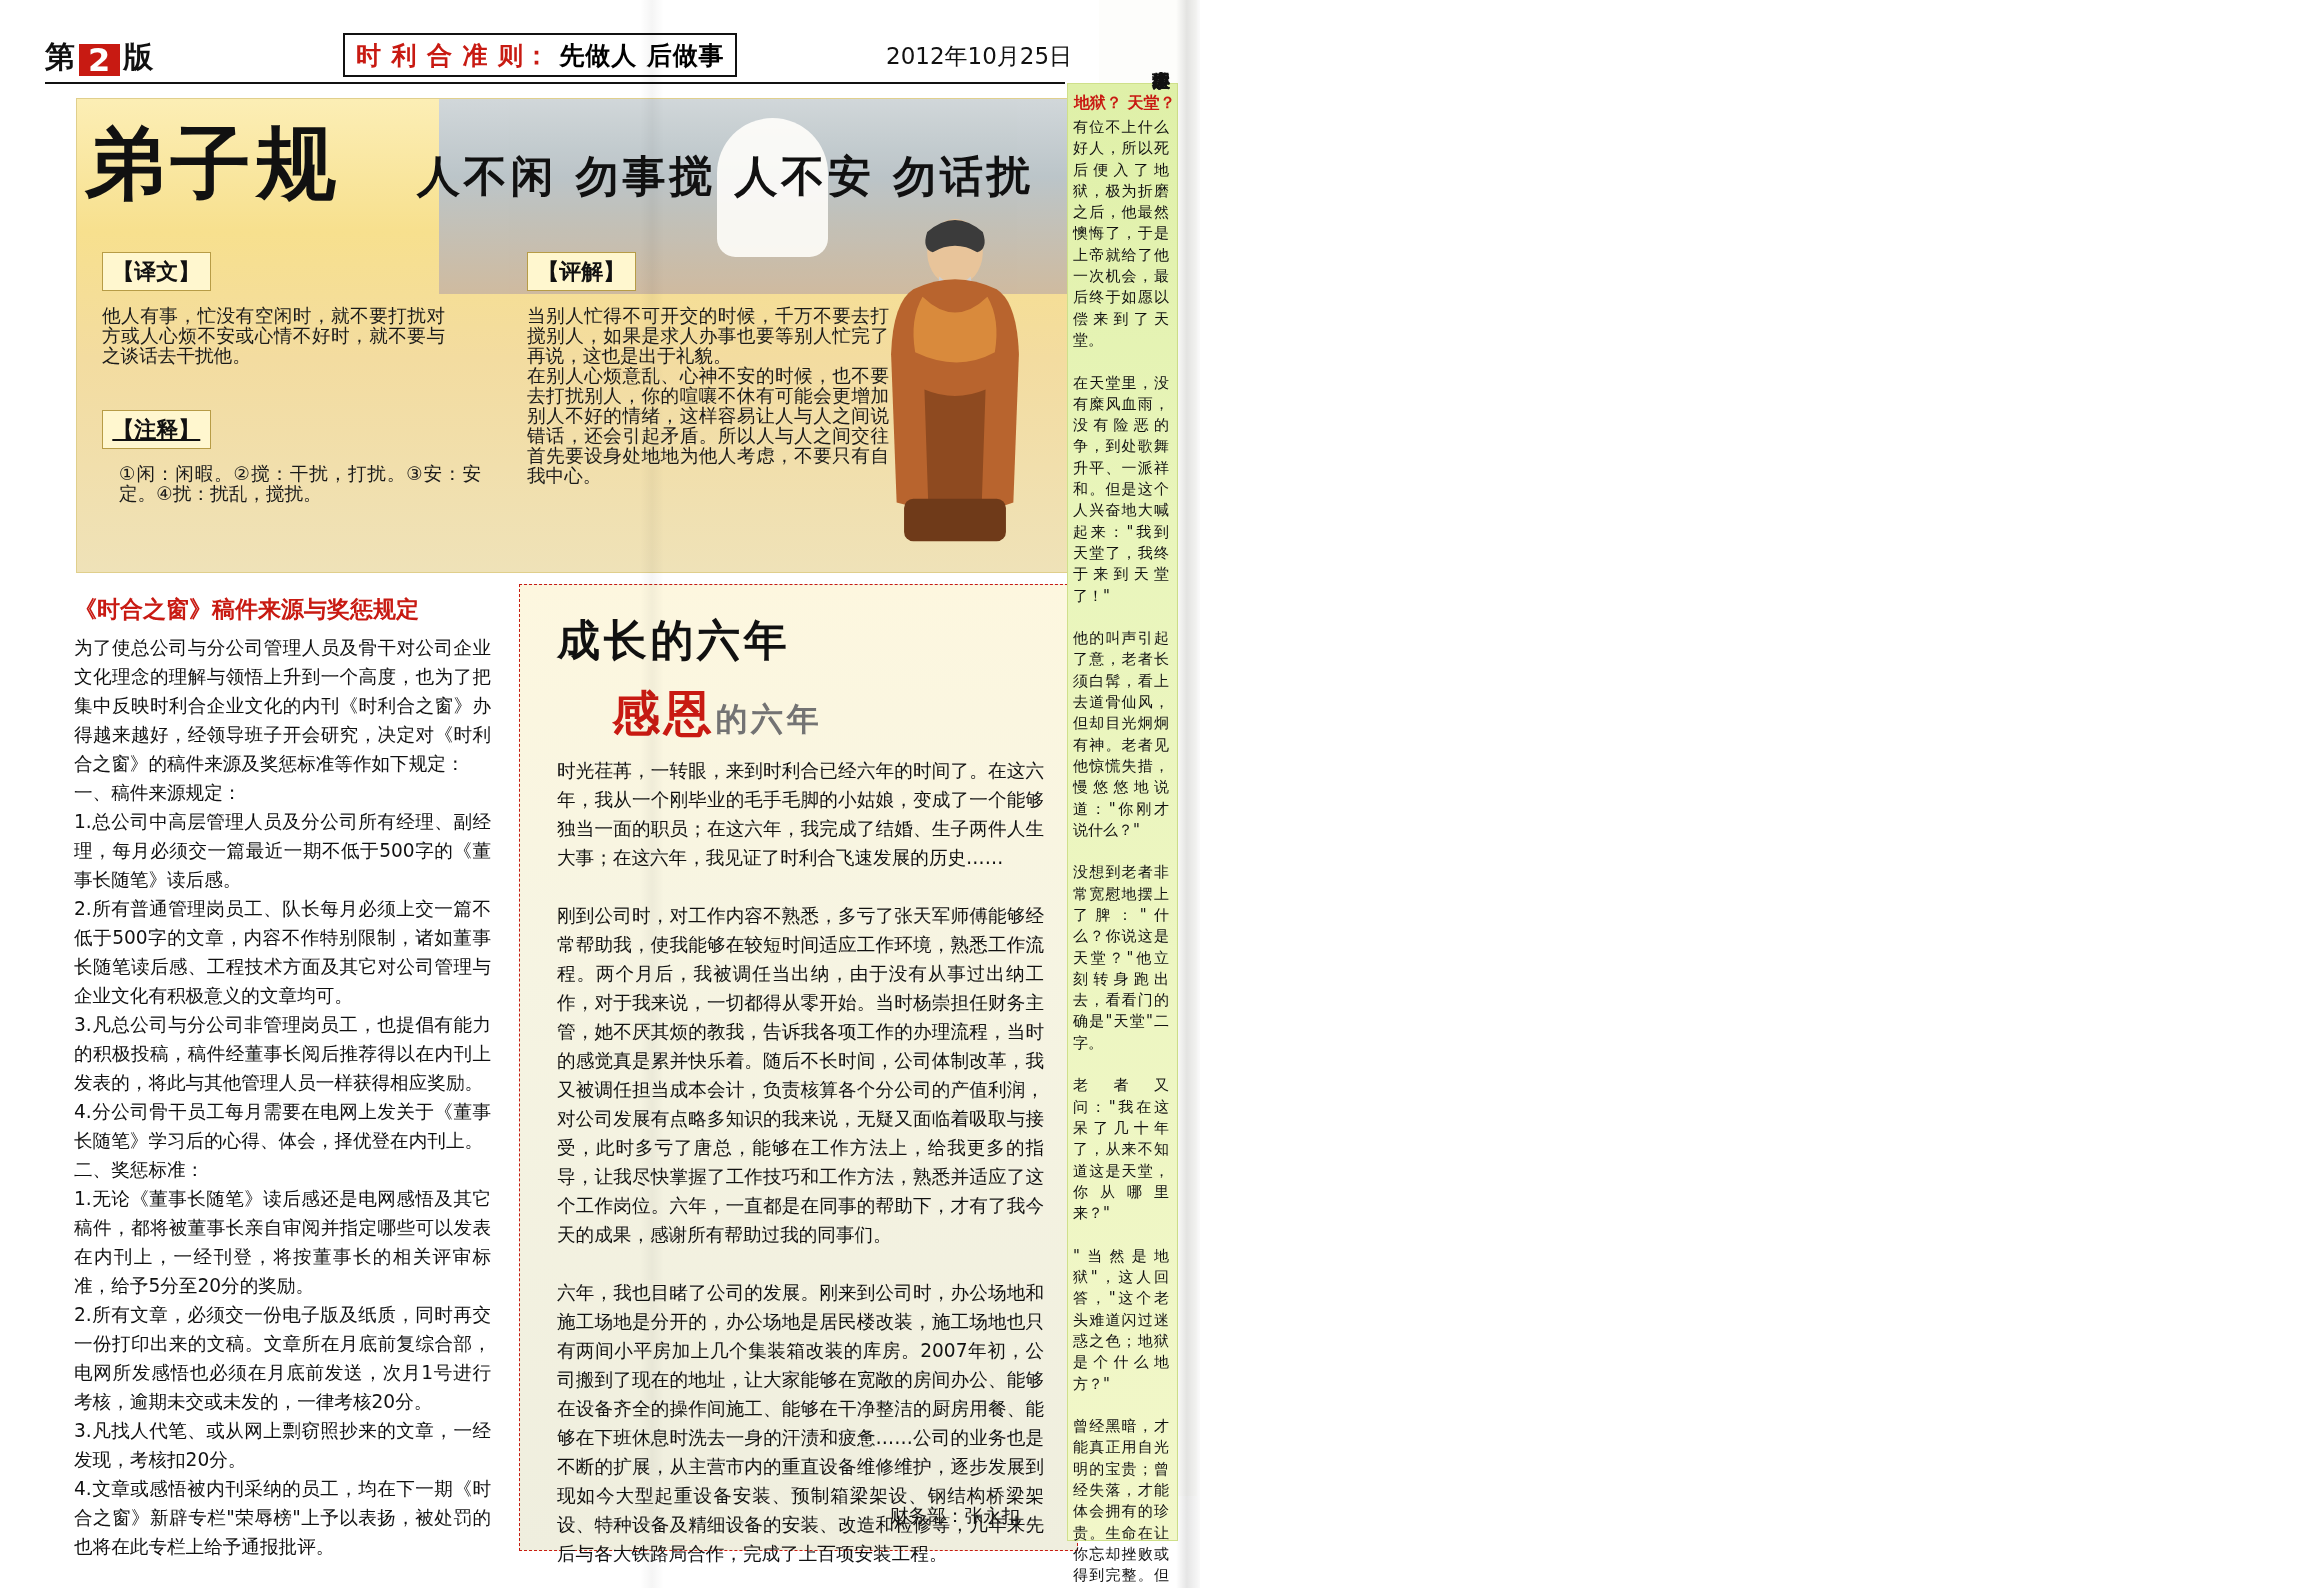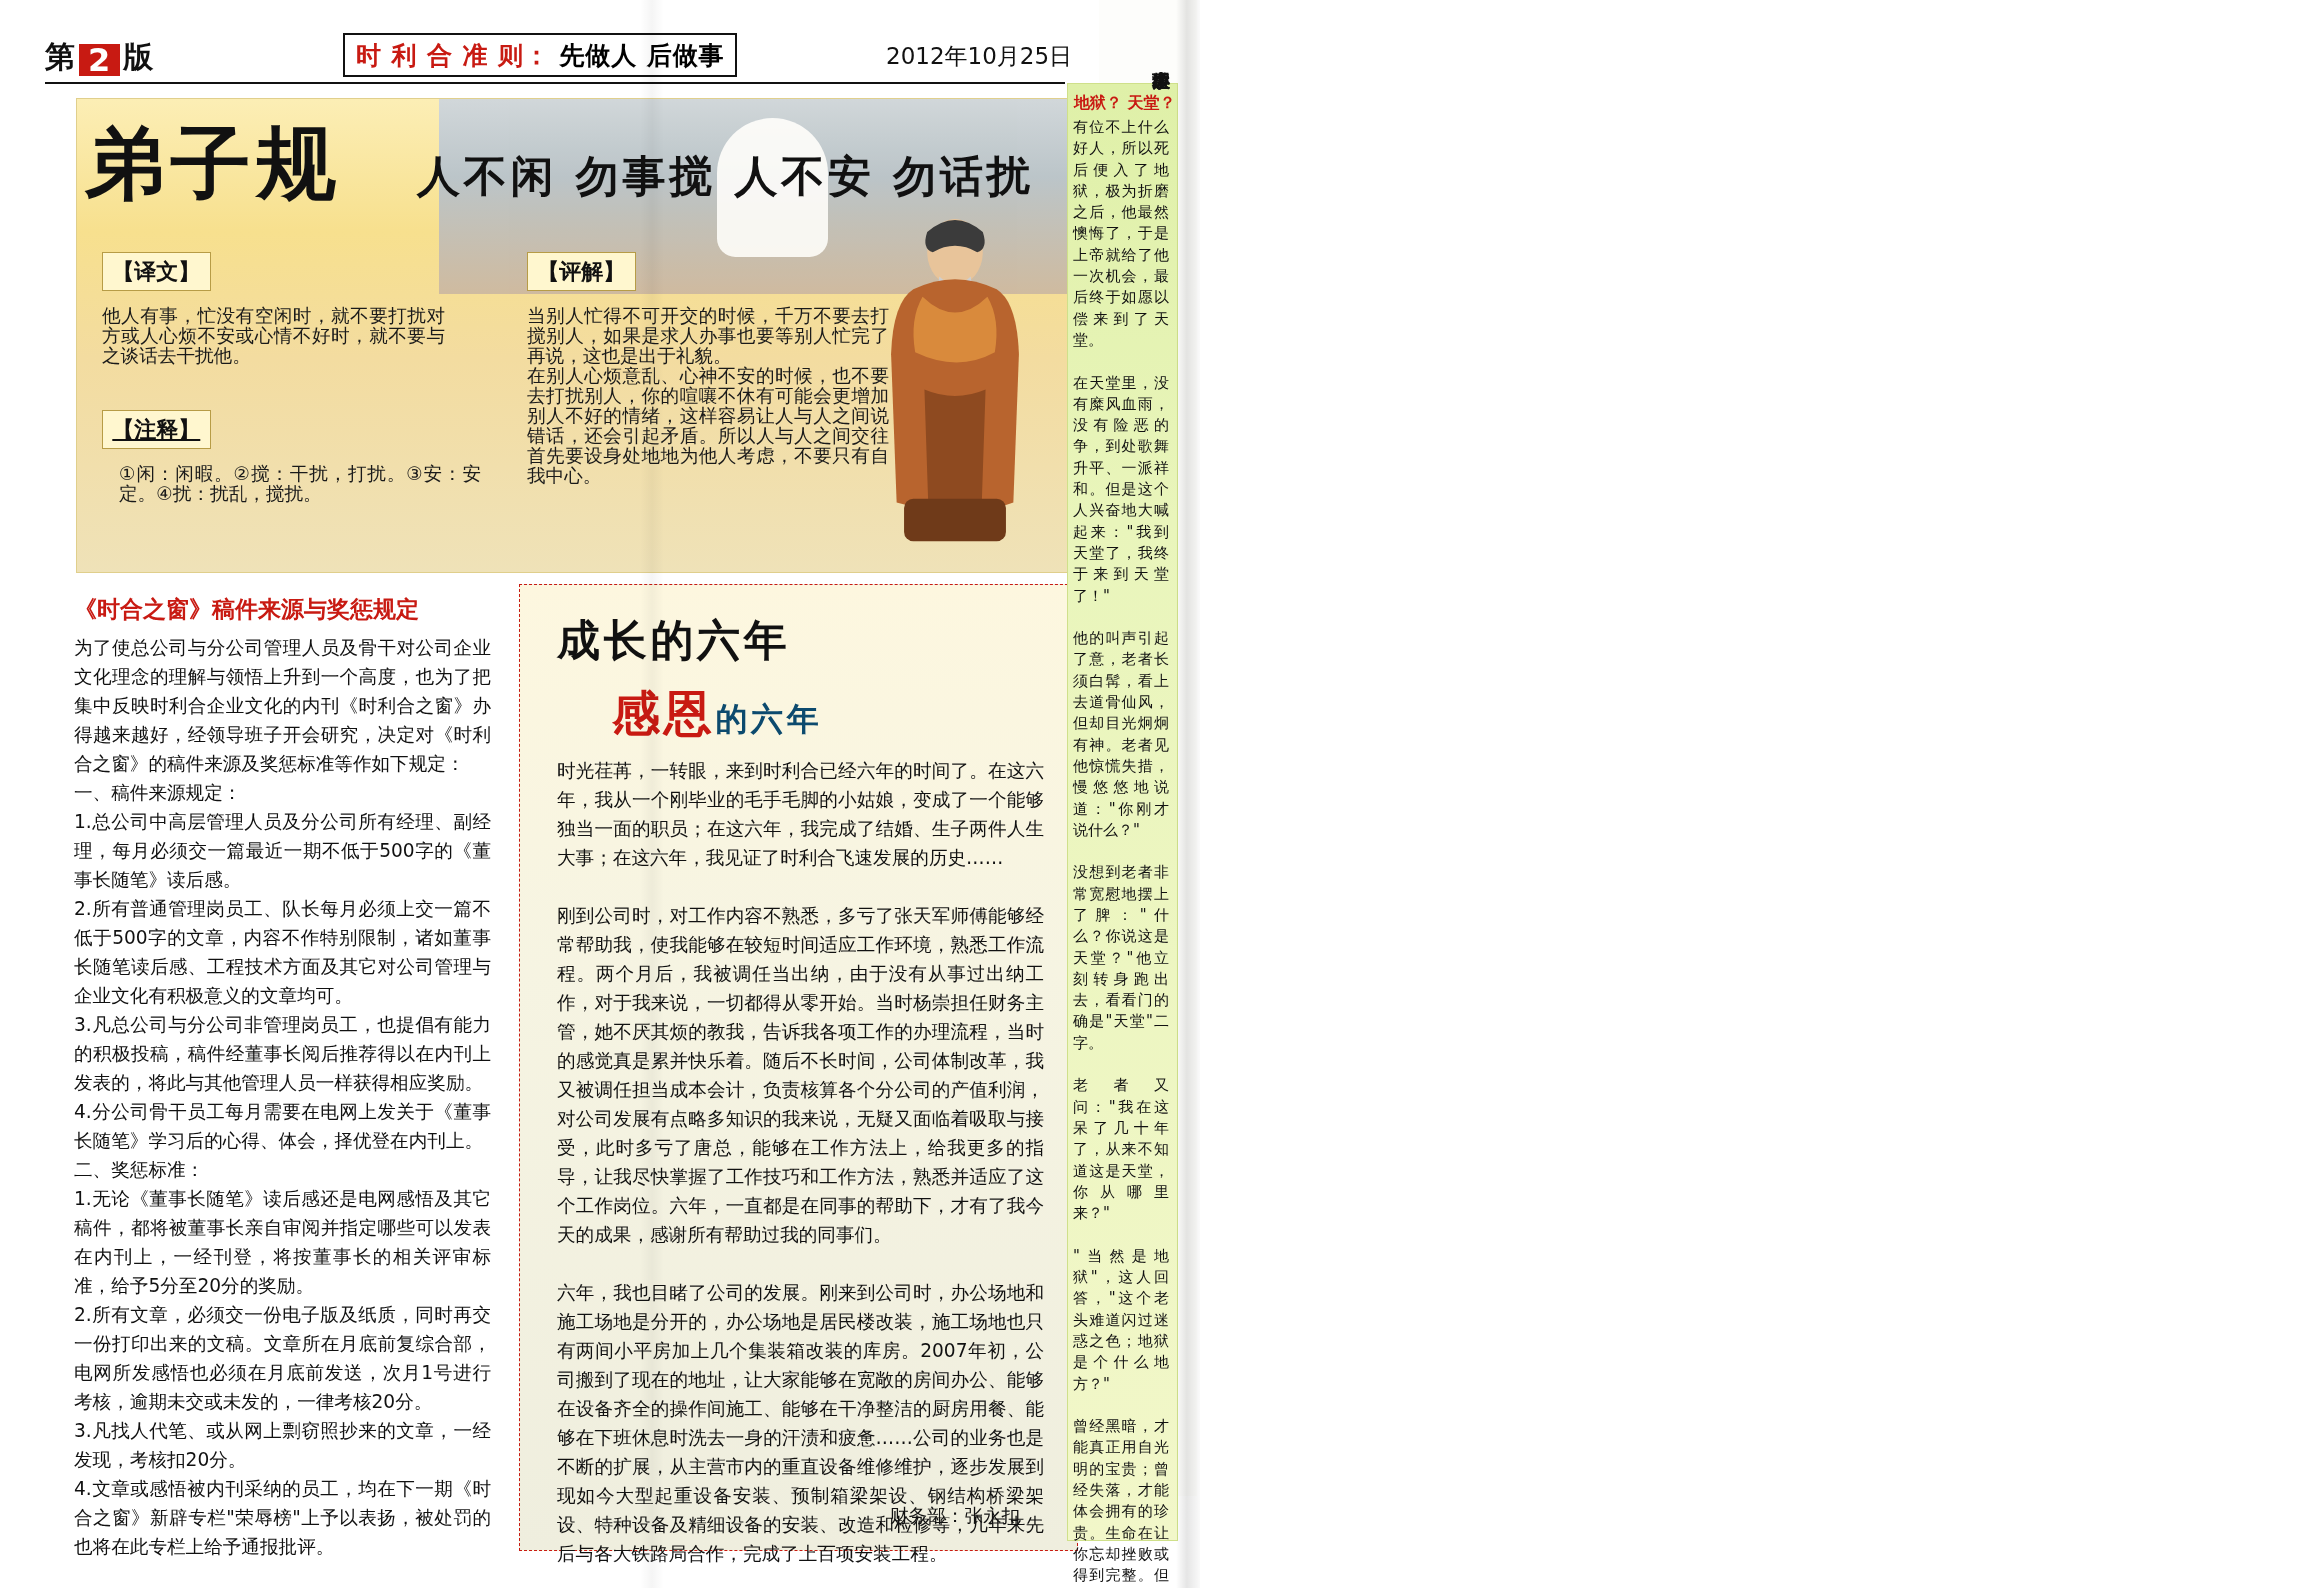--- a/index.html
+++ b/index.html
@@ -49,21 +49,21 @@
   
   #l-src-title{position:absolute;left:74px;top:594px;font-size:23px;font-weight:bold;color:#c81a12;}
   #l-src-body{position:absolute;left:74px;top:633px;width:417px;font-size:18.6px;line-height:29px;color:#111;}
   
   #growth-box{position:absolute;left:519px;top:584px;width:557px;height:965px;
      border:1.9px dashed #c81a12;background:linear-gradient(180deg,#fdf7df 0%,#f6f4e2 40%,#efeede 100%);}
   #growth-t1{position:absolute;left:557px;top:612px;font-size:43px;font-weight:bold;color:#111;
      font-family:"DejaVu Serif","Liberation Serif",serif;letter-spacing:3.7px;}
   #growth-t2{position:absolute;left:612px;top:682px;font-size:48px;font-weight:bold;color:#c81a12;
      font-family:"DejaVu Serif","Liberation Serif",serif;letter-spacing:3.7px;}
-  #growth-t2 small{font-size:32px;color:#0c4a6e;font-weight:bold;}
+  #growth-t2 small{font-size:32px;color:#737373;font-weight:bold;}
   #growth-body{position:absolute;left:557px;top:756px;width:487px;font-size:18.6px;line-height:29px;color:#111;}
   #growth-sign{position:absolute;left:890px;top:1503px;font-size:18.6px;color:#111;}
   
   #center-col{position:absolute;left:1067px;top:83px;width:109px;height:1456px;
      background:linear-gradient(180deg,#dff0a8 0%,#e9f5bb 30%,#f2f7c9 100%);border:0.9px solid #cfe08a;}
   #c-title{position:absolute;left:1071px;top:58px;width:102px;font-size:17.6px;font-weight:bold;color:#111;}
   #c-sub{position:absolute;left:1074px;top:93px;font-size:16px;font-weight:bold;color:#c81a12;}
   #c-body{position:absolute;left:1073px;top:117px;width:96px;height:1391px;font-size:15px;line-height:21.3px;color:#111;}
   
   #right-page{position:absolute;left:1197px;top:0;width:1105px;height:1589px;background:#fff;}

